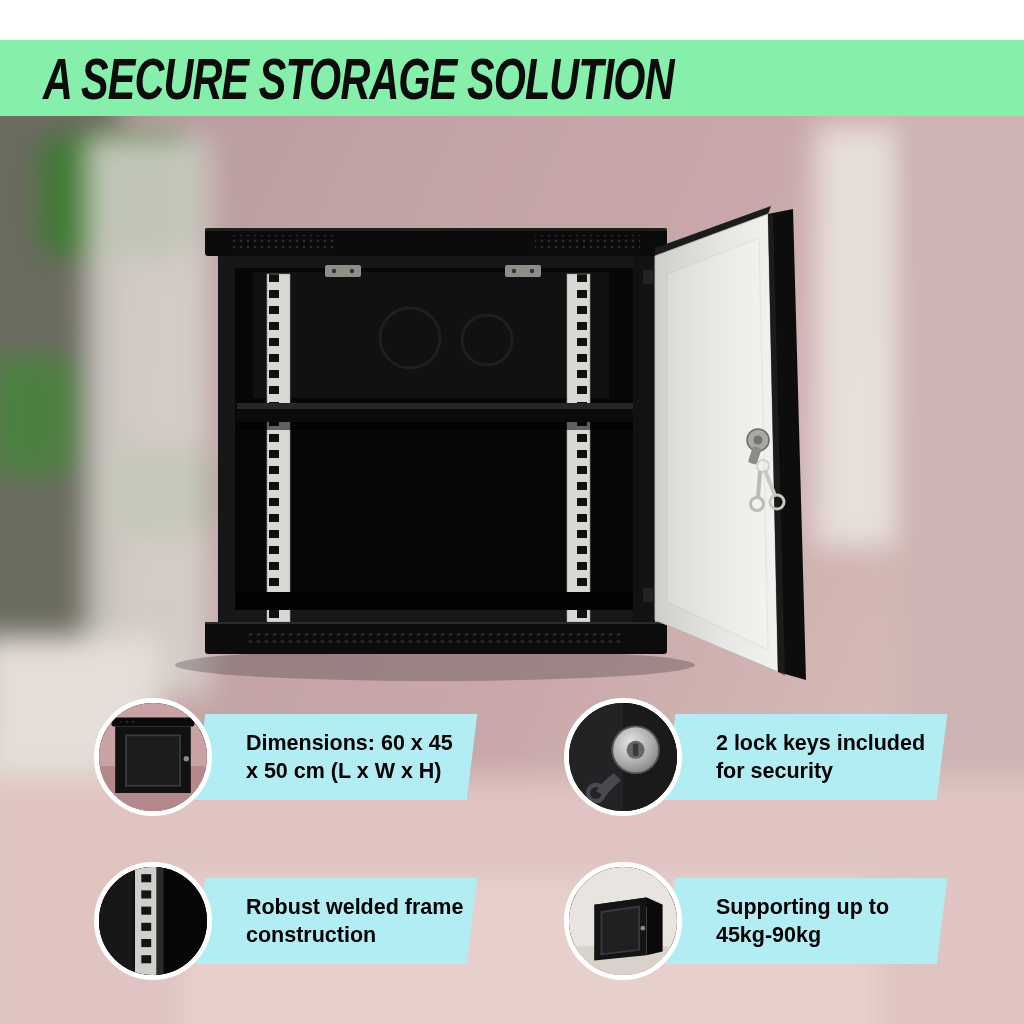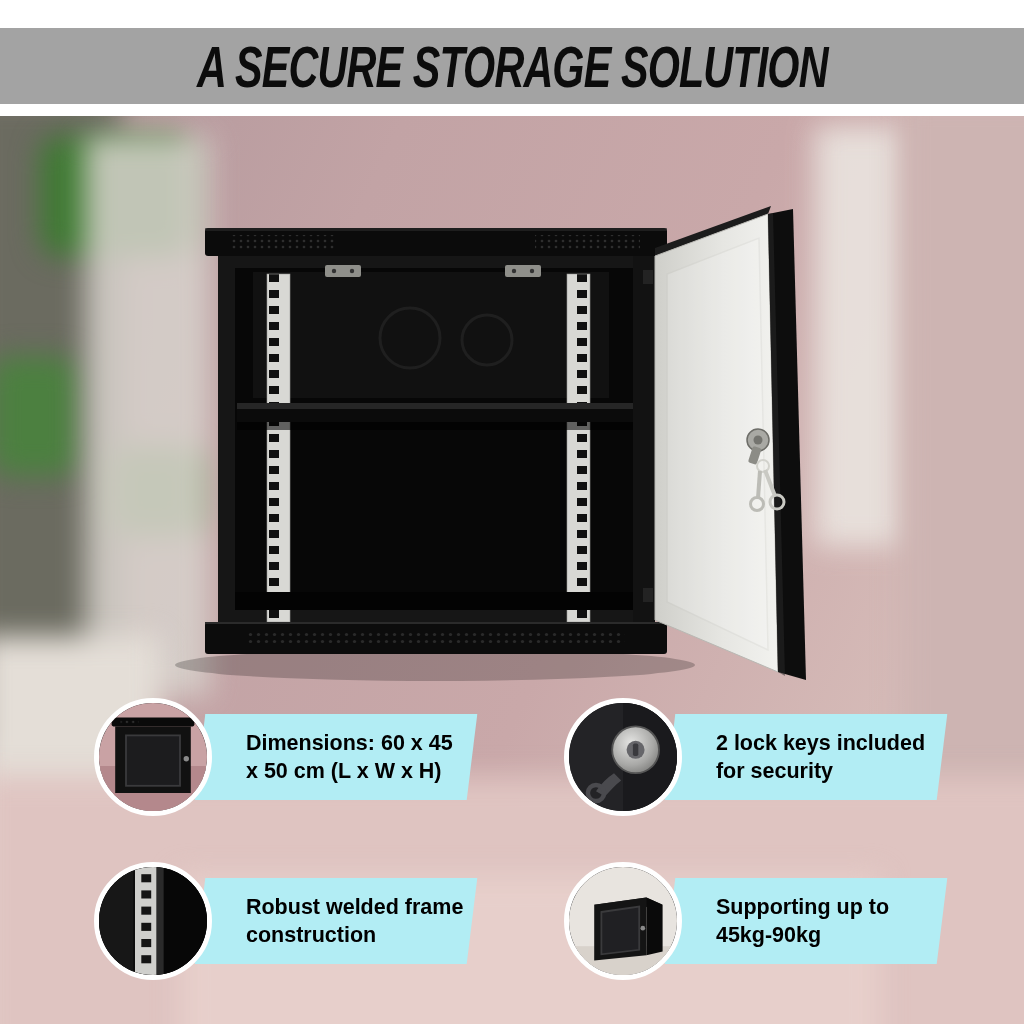--- a/index.html
+++ b/index.html
@@ -3,22 +3,22 @@
 <meta charset="utf-8">
 <style>
   html,body{margin:0;padding:0;}
   .page{
     position:relative;width:1024px;height:1024px;overflow:hidden;background:#ffffff;
     font-family:"Liberation Sans",sans-serif;
   }
   
   .white-top{position:absolute;left:0;top:0;width:1024px;height:40px;background:#ffffff;z-index:4;}
   .banner{
-    position:absolute;left:0;top:28px;width:1024px;height:76px;background:#a3a3a3;z-index:4;
-    display:flex;align-items:center;justify-content:center;
+    position:absolute;left:0;top:40px;width:1024px;height:76px;background:#86efac;z-index:4;
+    display:flex;align-items:center;justify-content:flex-start;
   }
   .banner h1{
     margin:0;font-size:47px;font-weight:bold;font-style:italic;color:#0c0c0c;
     text-transform:uppercase;letter-spacing:-1px;white-space:nowrap;
     transform:scaleY(1.22) scaleX(0.88);
   }
   
   .scene{position:absolute;left:0;top:116px;width:1024px;height:908px;overflow:hidden;
     background:linear-gradient(115deg,#b1979b 0%,#c2a3a5 28%,#c9a8a9 55%,#d5bab7 80%,#ddc5c0 100%);}
   .blob{position:absolute;filter:blur(14px);}

